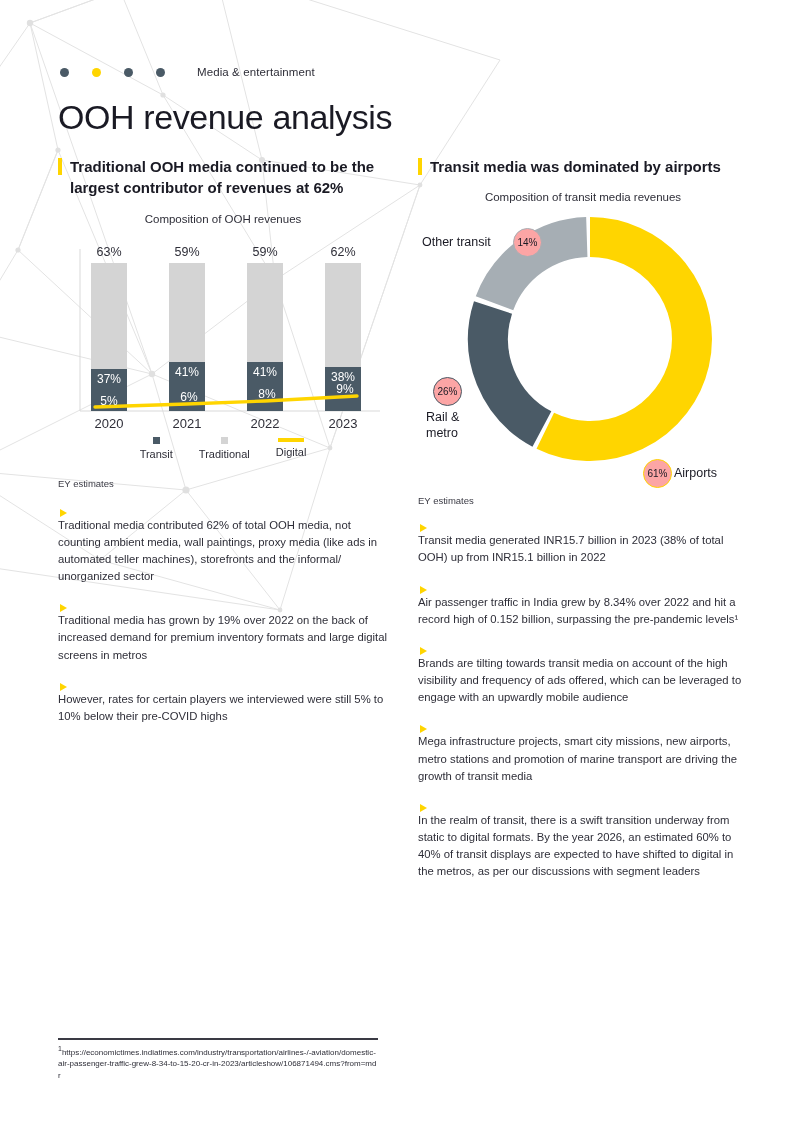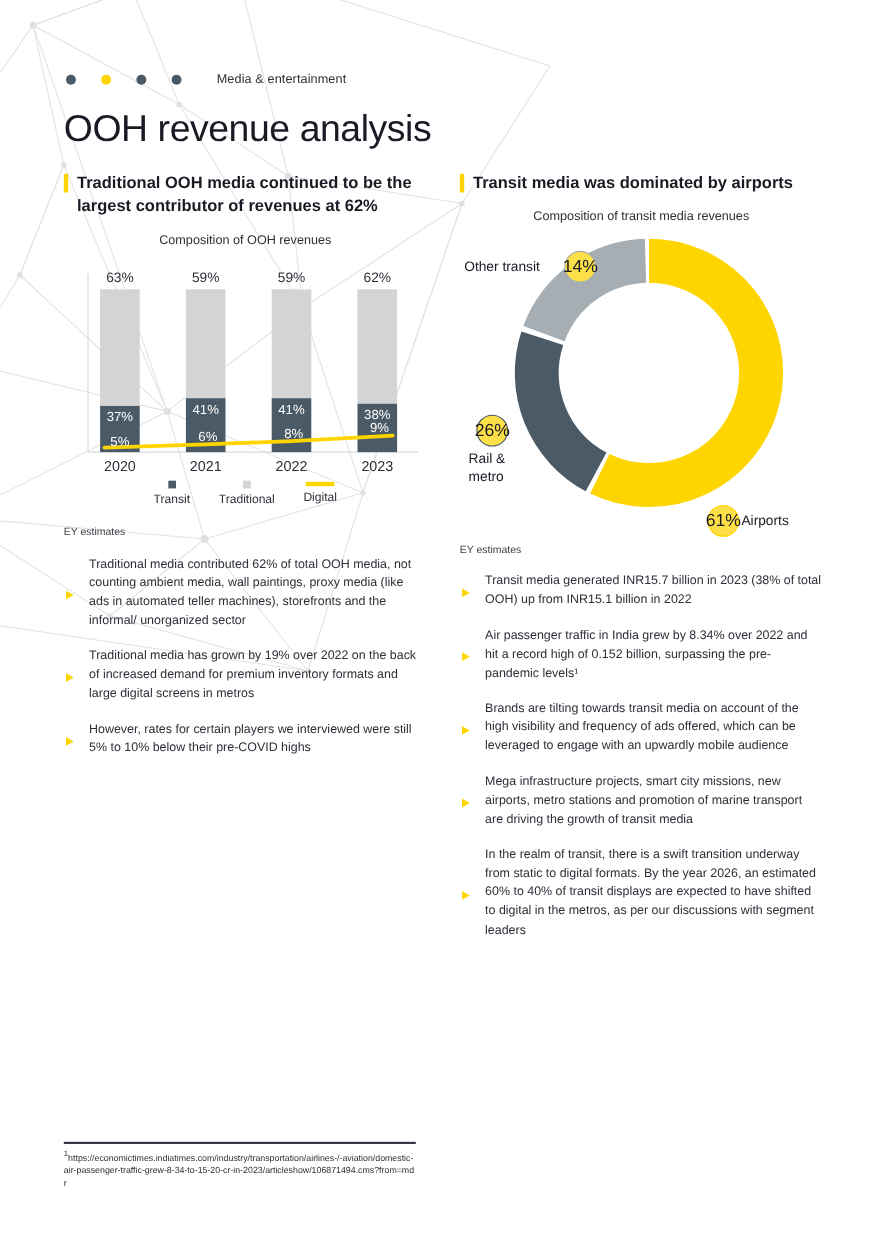--- a/index.html
+++ b/index.html
@@ -142,38 +142,39 @@
     line-height: 1.22;
     white-space: nowrap;
   }
   #label-other   { left: 10px;  top: 28px; }
   #label-rail    { left: 14px;  top: 203px; white-space: normal; width: 58px;}
   #label-airport { left: 262px; top: 259px; }
   .pct-bubble {
     position: absolute;
     width: 29px; height: 29px;
     border-radius: 50%;
-    background: #fde047;
+    background: #fca5a5;
     display: flex;
     align-items: center;
     justify-content: center;
-    font-size: 16px;
+    font-size: 10px;
     color: #1a1a24;
     box-sizing: border-box;
   }
   #bubble-other   { left: 101px; top: 21px;  border: 1.3px solid #a6aeb4; }
   #bubble-rail    { left: 21px;  top: 170px; border: 1.3px solid #4a5a66; }
   #bubble-airport { left: 231px; top: 252px; border: 1.3px solid #ffd500; }
 
   
   .bullets { margin-top: 14px; }
   .bullet {
     display: flex;
-    align-items: center;
+    align-items: flex-start;
     margin-bottom: 15px;
+    flex-direction: column;
   }
   .bullet-arrow {
     flex: 0 0 auto;
     width: 0; height: 0;
     border-left: 7px solid #ffd500;
     border-top: 4.5px solid transparent;
     border-bottom: 4.5px solid transparent;
     margin-top: 4px;
     margin-right: 14px;
     margin-left: 2px;

